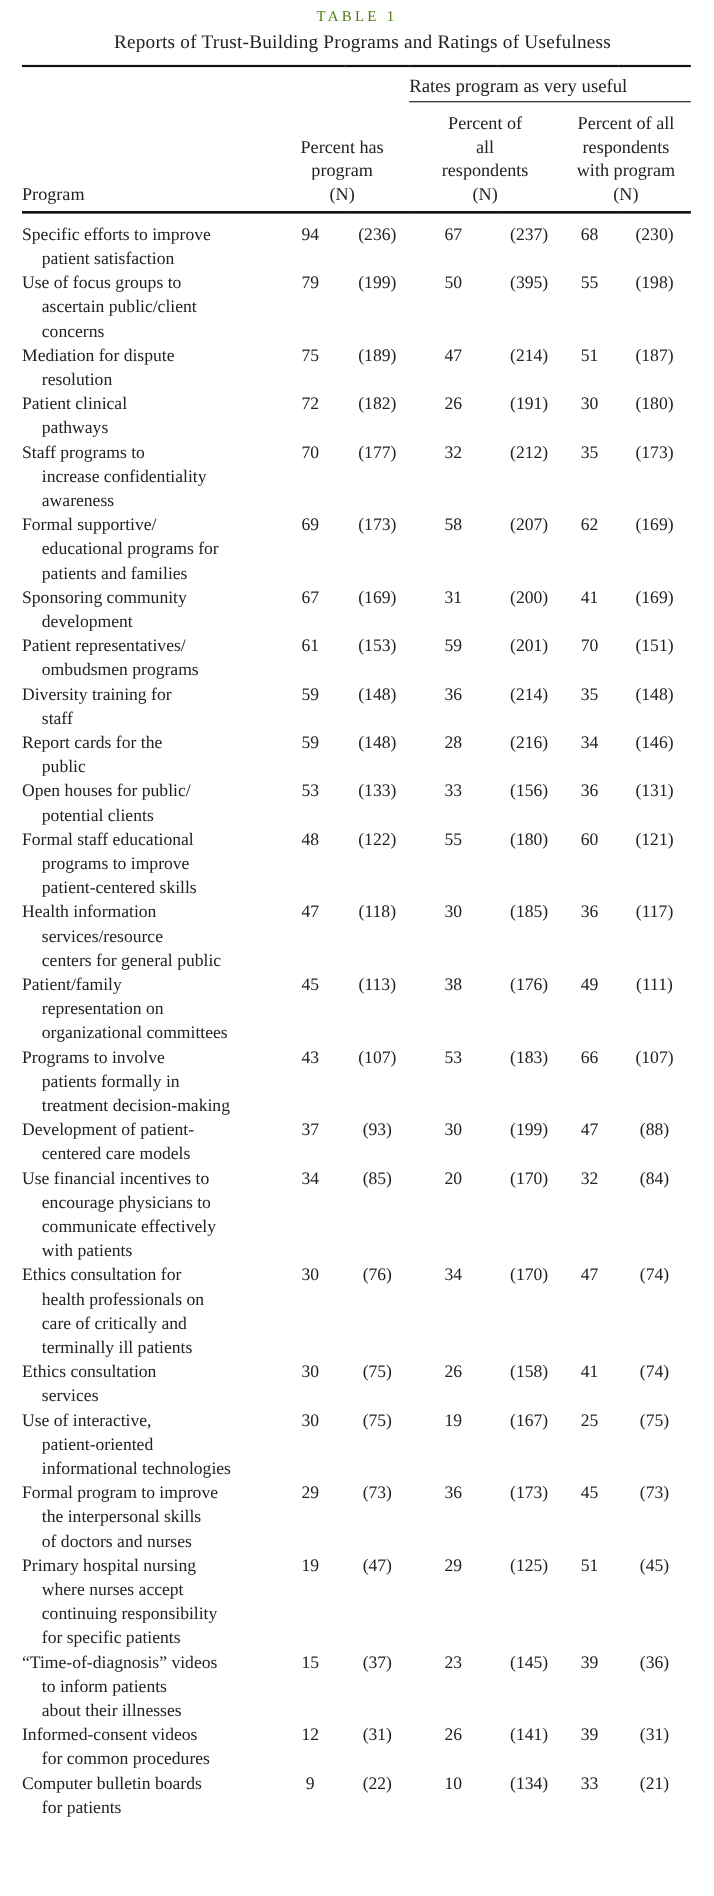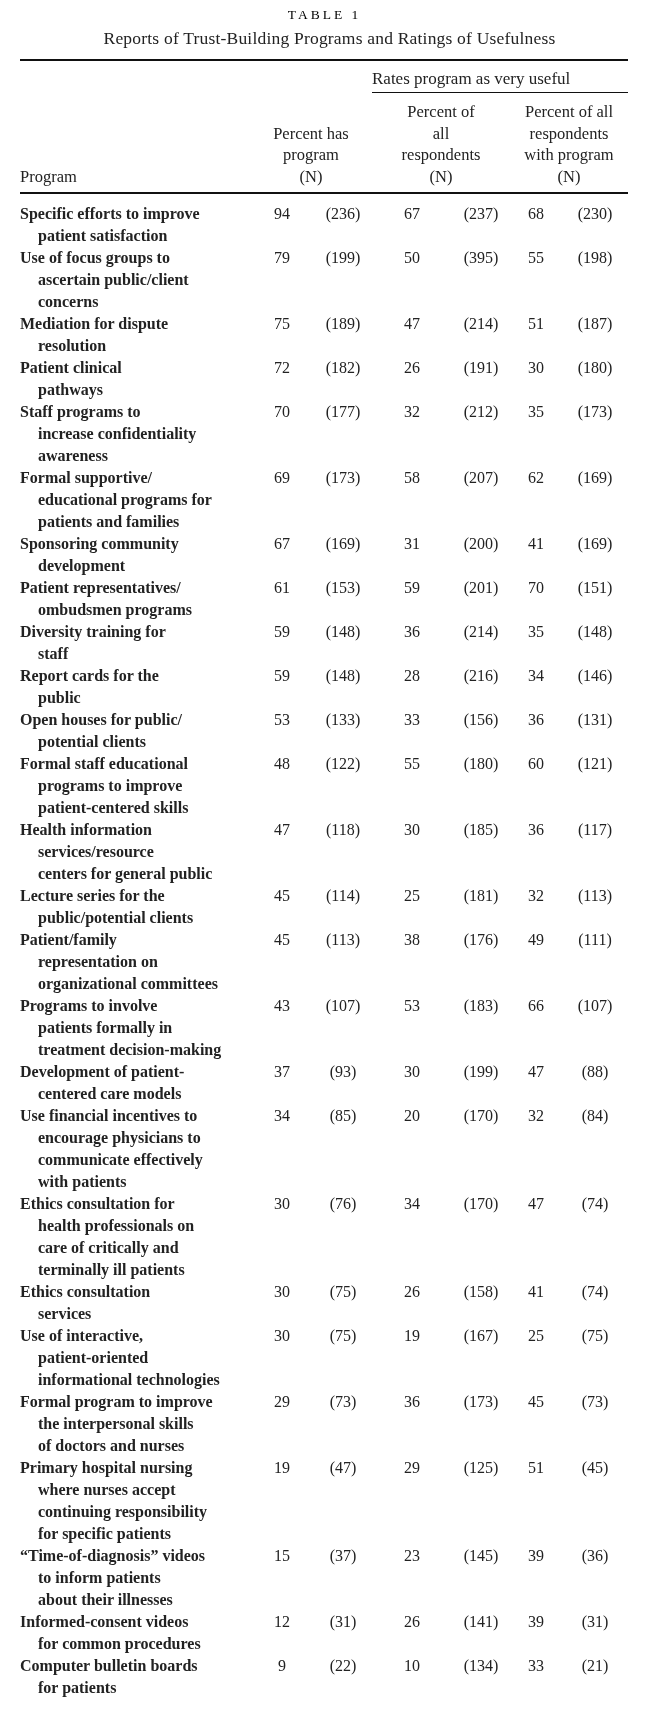--- a/index.html
+++ b/index.html
@@ -18,21 +18,21 @@
     box-sizing: border-box;
   }
   .title-block {
     padding-top: 5px;
     text-align: center;
   }
   .table-label {
     font-size: 13.5px;
     letter-spacing: 3px;
     line-height: 19px;
-    color: #000000;
+    color: #4d7c0f;
   }
   .table-subtitle {
     font-size: 17.5px;
     letter-spacing: 0.2px;
     line-height: 22px;
     margin-top: 3px;
     margin-left: 10px;
   }
   table.data-table {
     width: 608px;
@@ -71,21 +71,20 @@
     font-size: 16px;
     line-height: 22px;
   }
   tbody tr:first-child td {
     padding-top: 9px;
   }
   td.c-program {
     white-space: pre-line;
     padding-left: 18px;
     text-indent: -18px;
-    font-weight: bold;
   }
   td.c-num {
     text-align: center;
   }
 </style>
 </head>
 <body>
 
 <div class="page">
   <div class="title-block">
@@ -265,30 +264,20 @@
 services/resource
 centers for general public</td>
     <td class="c-num">47</td>
     <td class="c-num">(118)</td>
     <td class="c-num">30</td>
     <td class="c-num">(185)</td>
     <td class="c-num">36</td>
     <td class="c-num">(117)</td>
   </tr>
 
-  <tr>
-    <td class="c-program">Lecture series for the
-public/potential clients</td>
-    <td class="c-num">45</td>
-    <td class="c-num">(114)</td>
-    <td class="c-num">25</td>
-    <td class="c-num">(181)</td>
-    <td class="c-num">32</td>
-    <td class="c-num">(113)</td>
-  </tr>
 
   <tr>
     <td class="c-program">Patient/family
 representation on
 organizational committees</td>
     <td class="c-num">45</td>
     <td class="c-num">(113)</td>
     <td class="c-num">38</td>
     <td class="c-num">(176)</td>
     <td class="c-num">49</td>

